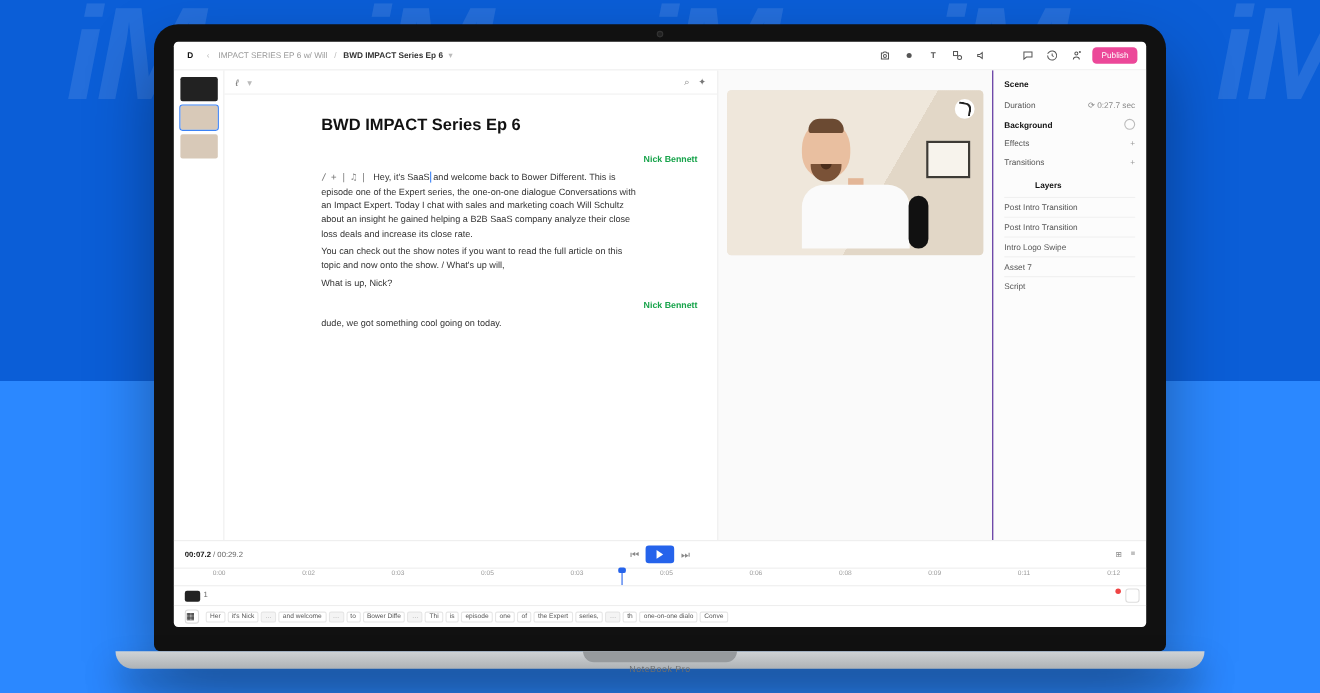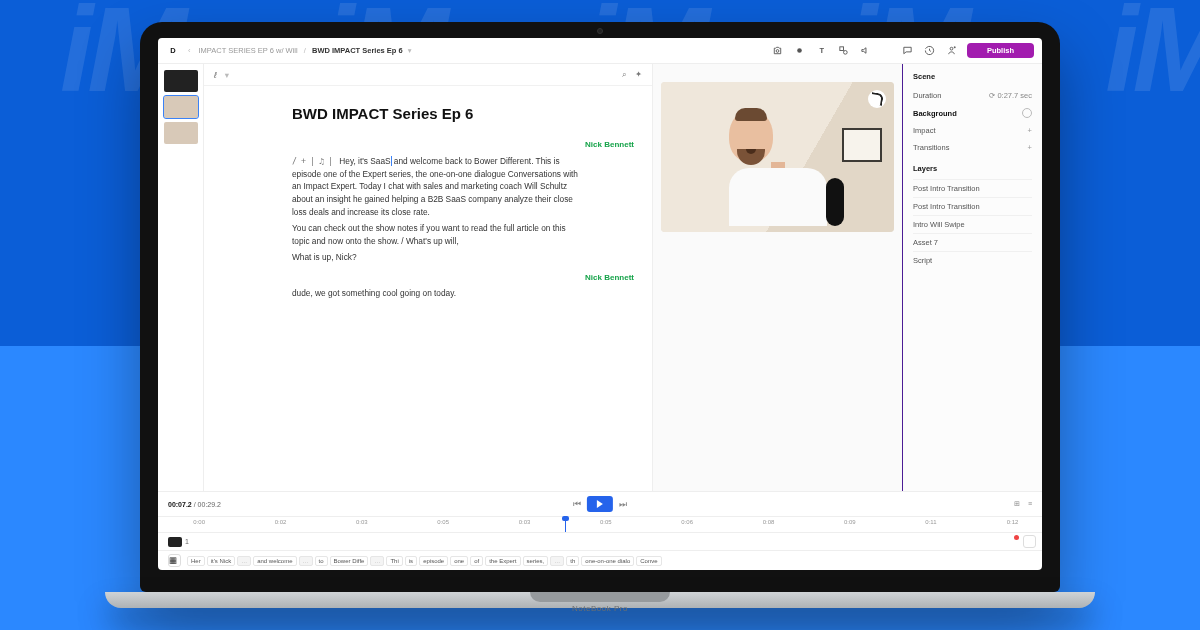--- a/index.html
+++ b/index.html
@@ -39,21 +39,21 @@
   .base::before{content:"";position:absolute;top:0;left:50%;transform:translateX(-50%);width:140px;height:10px;background:#969a9d;border-radius:0 0 10px 10px;}
   .brand{position:absolute;top:12px;left:50%;transform:translateX(-50%);font-size:8px;color:#6d6f70;letter-spacing:.5px;}
   
   .topbar{height:26px;border-bottom:1px solid #eee;display:flex;align-items:center;padding:0 8px;gap:8px;font-size:7.5px;color:#666;}
   .topbar .bc{flex:0 0 auto;}
   .topbar .bc span{color:#999;}
   .topbar .bc b{font-weight:600;color:#333;}
   .topbar .spacer{flex:1;}
   .ticon{width:14px;height:14px;border-radius:3px;display:flex;align-items:center;justify-content:center;color:#555;}
   .ticon svg{width:11px;height:11px;}
-  .publish{background:#a21caf;color:#fff;border-radius:4px;padding:3px 20px;font-size:7.5px;font-weight:700;}
+  .publish{background:#ec4899;color:#fff;border-radius:4px;padding:3px 8px;font-size:7.5px;font-weight:400;}
   
   .main{flex:1;display:flex;min-height:0;}
   .thumbs{width:46px;border-right:1px solid #eee;padding:6px 4px;display:flex;flex-direction:column;gap:4px;align-items:center;}
   .thumb{width:34px;height:22px;border-radius:2px;background:#222;position:relative;}
   .thumb.sel{outline:1.5px solid #3b82f6;}
   .thumb.light{background:#d8c9b8;}
   .editor{flex:1;display:flex;flex-direction:column;min-width:0;}
   .edhead{height:22px;display:flex;align-items:center;padding:0 10px;gap:8px;border-bottom:1px solid #f1f1f1;}
   .edhead .right{margin-left:auto;display:flex;gap:8px;color:#777;}
   .doc{flex:1;overflow:hidden;padding:10px 18px 0 88px;line-height:1.55;}
@@ -239,37 +239,37 @@
           <div class="sec">Scene</div>
           <div class="row">
             <span>Duration</span>
             <span style="color:#888;">⟳ <span>0:27.7 sec</span></span>
           </div>
           <div class="row" style="font-weight:700;color:#111;">
             <span>Background</span>
               <span class="circ"></span>
           </div>
           <div class="row">
-              <span>Impact</span>
+              <span>Effects</span>
               <span class="plus">+</span>
             </div>
           <div class="row">
               <span>Transitions</span>
               <span class="plus">+</span>
             </div>
-          <div class="sec" style="margin-top:8px;">Layers</div>
+          <div class="sec" style="margin-top:8px;margin-left:28px;">Layers</div>
           <div class="layers">
             <div class="row">
                 <span>Post Intro Transition</span>
               </div>
             <div class="row">
                 <span>Post Intro Transition</span>
               </div>
             <div class="row">
-                <span>Intro Will Swipe</span>
+                <span>Intro Logo Swipe</span>
               </div>
             <div class="row">
                 <span>Asset 7</span>
               </div>
             <div class="row">
                 <span>Script</span>
               </div>
           </div>
         </div>
       </div>

